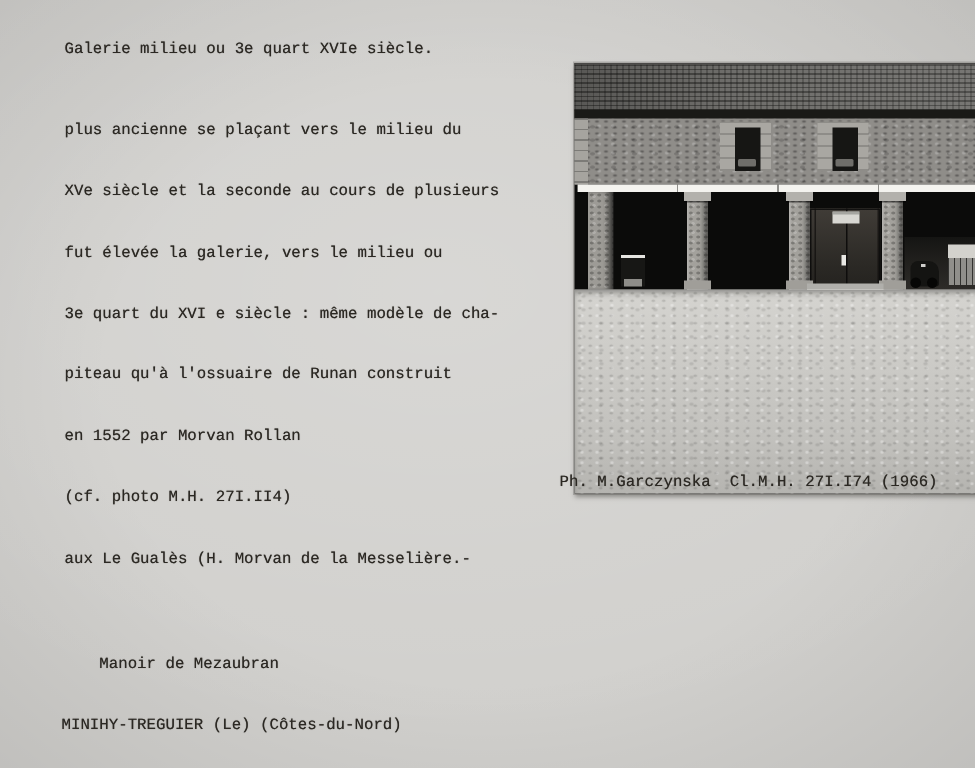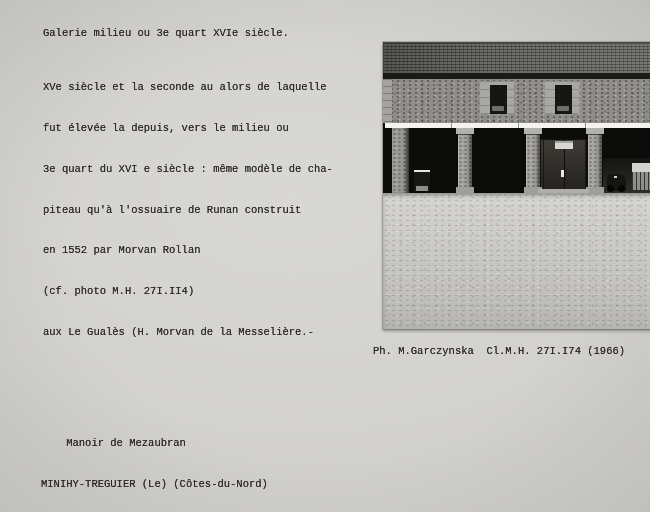--- a/index.html
+++ b/index.html
@@ -12,21 +12,21 @@
     font-family:"Liberation Mono","DejaVu Sans Mono",monospace;
     color:var(--ink,#2b2823);
   }
   .tw {
     position:absolute; white-space:pre;
     font-size:10.5px; line-height:13.6px; letter-spacing:0;
     text-shadow:0 0 .5px rgba(43,40,35,.75);
   }
   #note-title { left:43px; top:27px; }
   #note-body  { left:43px; top:54px; }
-  #caption    { left:373px; top:345px;text-align:right; }
+  #caption    { left:373px; top:316px;text-align:right; }
   #footer     { left:41px; top:410px; }
 
   
   .photo {
     position:absolute; left:343px; top:26px; width:294px; height:287px;
     background:#0c0c0b;
     box-shadow:0 2px 3px rgba(70,68,64,.5), 0 0 0 1px rgba(95,93,88,.3);
   }
   .photo * { position:absolute; }
 
@@ -128,22 +128,23 @@
   }
 </style>
 </head>
 <body>
 
 <div class="card">
 
   <div class="tw" id="note-title">Galerie milieu ou 3e quart XVIe siècle.</div>
 
   <div class="tw" id="note-body">
-    <div>XVe siècle et la seconde au alors de laquelle</div>
-    <div>fut élevée la depuis, vers le milieu ou</div>
+    <div>plus ancienne se plaçant vers le milieu du</div>
+    <div>XVe siècle et la seconde au cours de plusieurs</div>
+    <div>fut élevée la galerie, vers le milieu ou</div>
     <div>3e quart du XVI e siècle : même modèle de cha-</div>
     <div>piteau qu'à l'ossuaire de Runan construit</div>
     <div>en 1552 par Morvan Rollan</div>
     <div>(cf. photo M.H. 27I.II4)</div>
     <div>aux Le Gualès (H. Morvan de la Messelière.-</div>
     
   </div>
 
   <figure class="photo">
     <div class="roof"></div>

